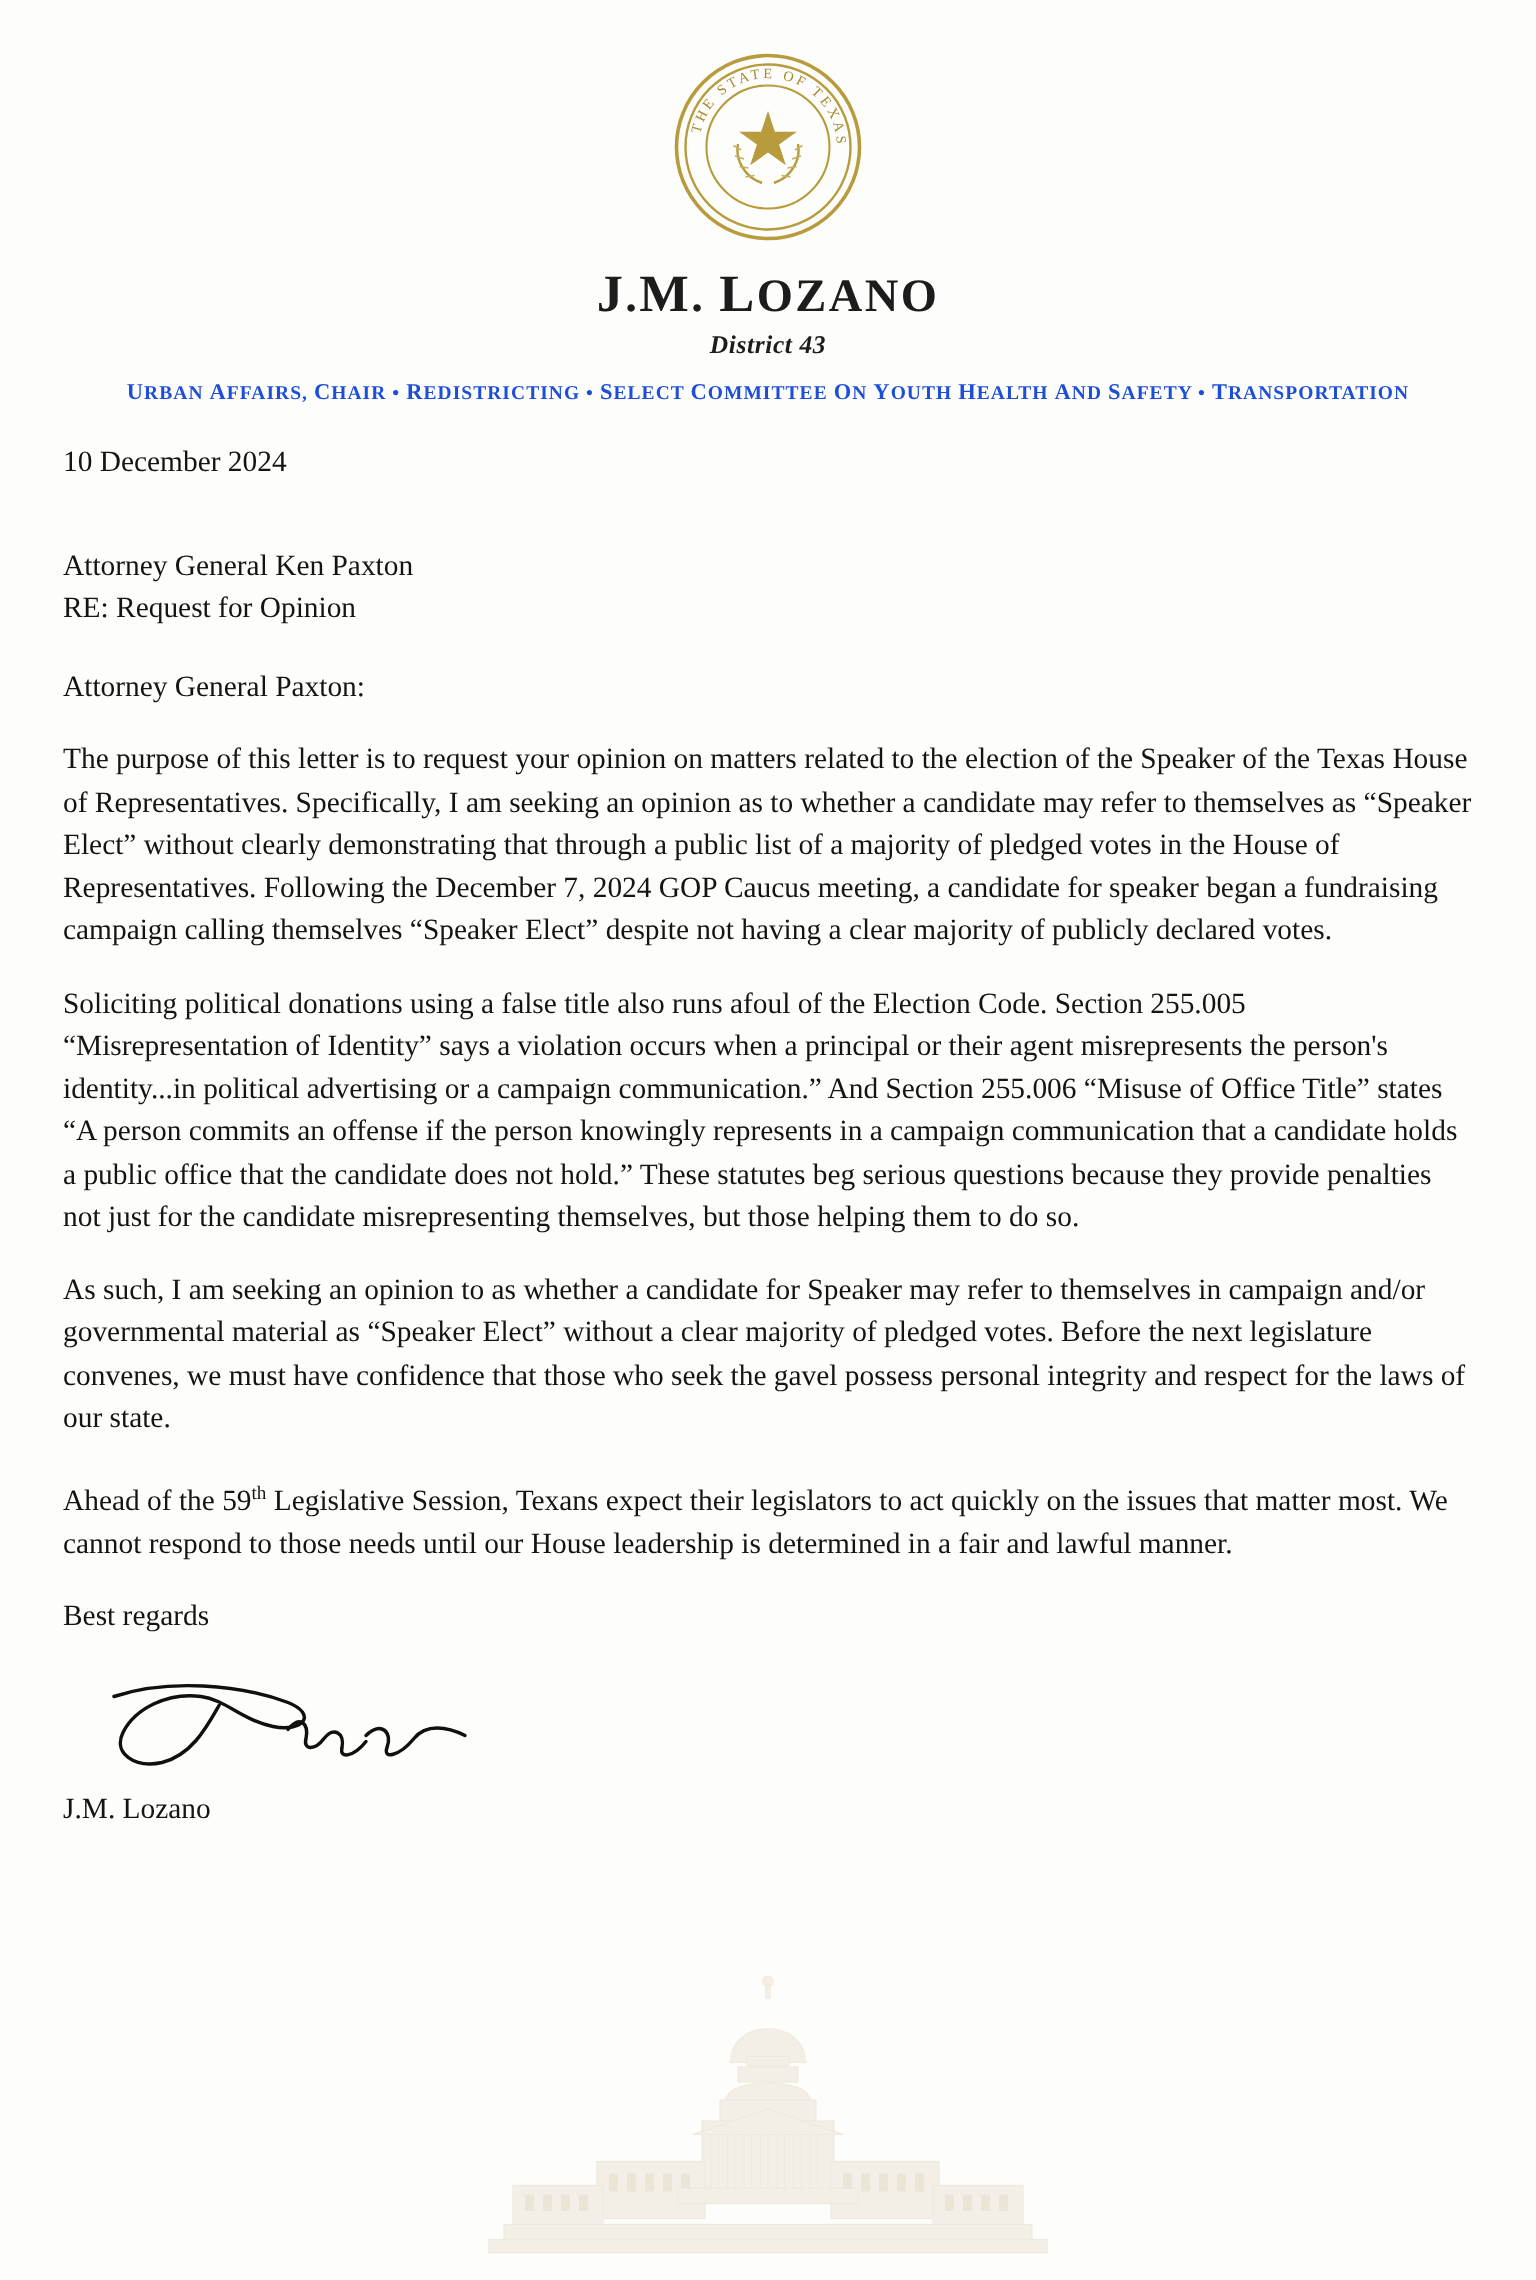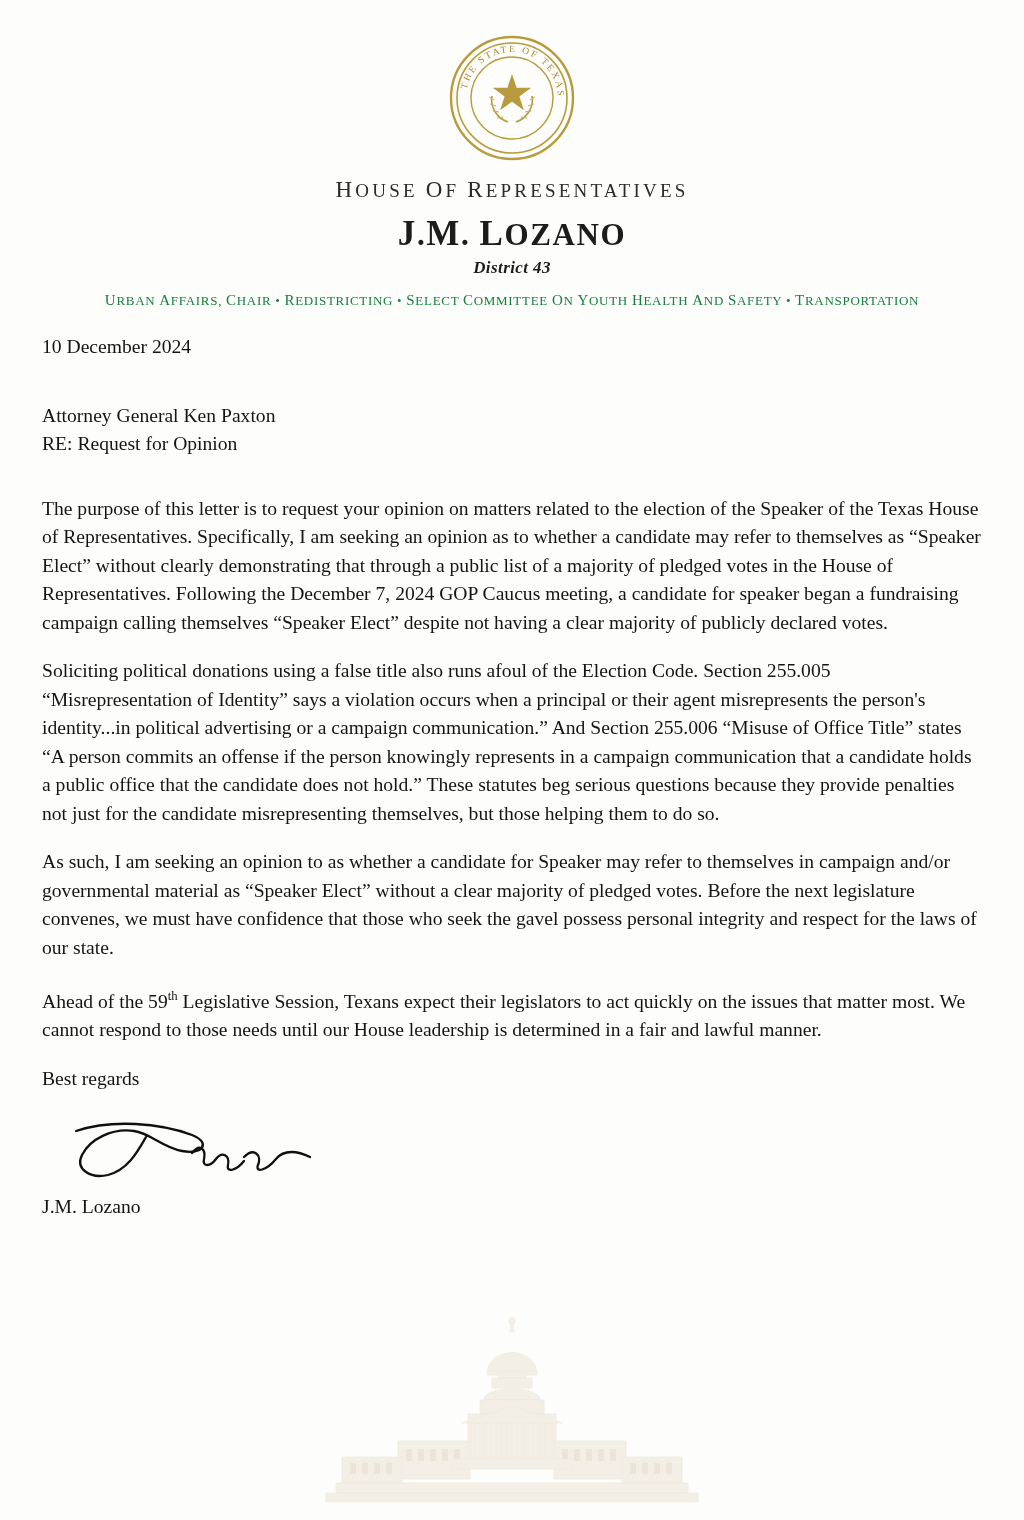--- a/index.html
+++ b/index.html
@@ -65,37 +65,38 @@
     margin-top: 4px;
     letter-spacing: 0.4px;
     color: #1c1c1c;
     text-align: center;
   }
 
   .lh-committees {
     margin-top: 14px;
     font-size: 13px;
     letter-spacing: 0.7px;
-    color: #15803d;
+    color: #1d4ed8;
+    font-weight: bold;
   }
   .lh-committees .big { font-size: 15px; }
 
   
   .letter-body {
     margin: 24px 42px 0 42px;
     font-size: 19.6px;
     line-height: 28.5px;
     color: #141414;
     text-align: left;
   }
   .letter-body p {
     margin: 0 0 20px 0;
   }
   .addr-block {
-    margin-bottom: 36px;
+    margin-bottom: 24px;
   }
   .addr-block div { line-height: 28.5px; }
   .date-line { margin-bottom: 40px; }
   sup.ord { font-size: 0.65em; vertical-align: super; text-align: center; }
 
   
   .sig-wrap {
     margin: 4px 0 0 0;
     position: relative;
     height: 78px;
@@ -141,35 +142,35 @@
           <path d="M60 88 C 48 84, 42 72, 44 62"></path>
           <path d="M68 88 C 80 84, 86 72, 84 62"></path>
         </g>
         <g stroke="#c6ad62" stroke-width="1" fill="none">
           <path d="M46 66 l-5 -3 M48 72 l-6 -2 M51 78 l-6 -1 M55 83 l-6 1"></path>
           <path d="M82 66 l5 -3 M80 72 l6 -2 M77 78 l6 -1 M73 83 l6 1"></path>
         </g>
       </svg>
     </div>
 
-    <div class="lh-line2"><span><span class="big">H</span>OUSE <span class="big">O</span>F <span class="big">R</span>EPRESENTATIVES</span></div>
     <div class="lh-name"><span class="big">J</span>.<span class="big">M</span>. <span class="big">L</span>OZANO</div>
     <div class="lh-district">District 43</div>
     <div class="lh-committees"><span class="big">U</span>RBAN <span class="big">A</span>FFAIRS, <span class="big">C</span>HAIR • <span class="big">R</span>EDISTRICTING • <span class="big">S</span>ELECT <span class="big">C</span>OMMITTEE <span class="big">O</span>N <span class="big">Y</span>OUTH <span class="big">H</span>EALTH <span class="big">A</span>ND <span class="big">S</span>AFETY • <span class="big">T</span>RANSPORTATION</div>
   </div>
 
   <div class="letter-body">
 
     <div class="date-line">10 December 2024</div>
 
     <div class="addr-block">
       <div>Attorney General Ken Paxton</div>
       <div>RE: Request for Opinion</div>
     </div>
 
+    <p>Attorney General Paxton:</p>
 
     <p>The purpose of this letter is to request your opinion on matters related to the election of the Speaker of the Texas House of Representatives. Specifically, I am seeking an opinion as to whether a candidate may refer to themselves as “Speaker Elect” without clearly demonstrating that through a public list of a majority of pledged votes in the House of Representatives. Following the December 7, 2024 GOP Caucus meeting, a candidate for speaker began a fundraising campaign calling themselves “Speaker Elect” despite not having a clear majority of publicly declared votes.</p>
     <p>Soliciting political donations using a false title also runs afoul of the Election Code. Section 255.005 “Misrepresentation of Identity” says a violation occurs when a principal or their agent misrepresents the person's identity...in political advertising or a campaign communication.” And Section 255.006 “Misuse of Office Title” states “A person commits an offense if the person knowingly represents in a campaign communication that a candidate holds a public office that the candidate does not hold.” These statutes beg serious questions because they provide penalties not just for the candidate misrepresenting themselves, but those helping them to do so.</p>
     <p>As such, I am seeking an opinion to as whether a candidate for Speaker may refer to themselves in campaign and/or governmental material as “Speaker Elect” without a clear majority of pledged votes. Before the next legislature convenes, we must have confidence that those who seek the gavel possess personal integrity and respect for the laws of our state.</p>
 
     <p><span>Ahead of the 59</span><sup class="ord">th</sup><span> Legislative Session, Texans expect their legislators to act quickly on the issues that matter most. We cannot respond to those needs until our House leadership is determined in a fair and lawful manner.</span></p>
 
     <p>Best regards</p>
 
     <div class="sig-wrap">

